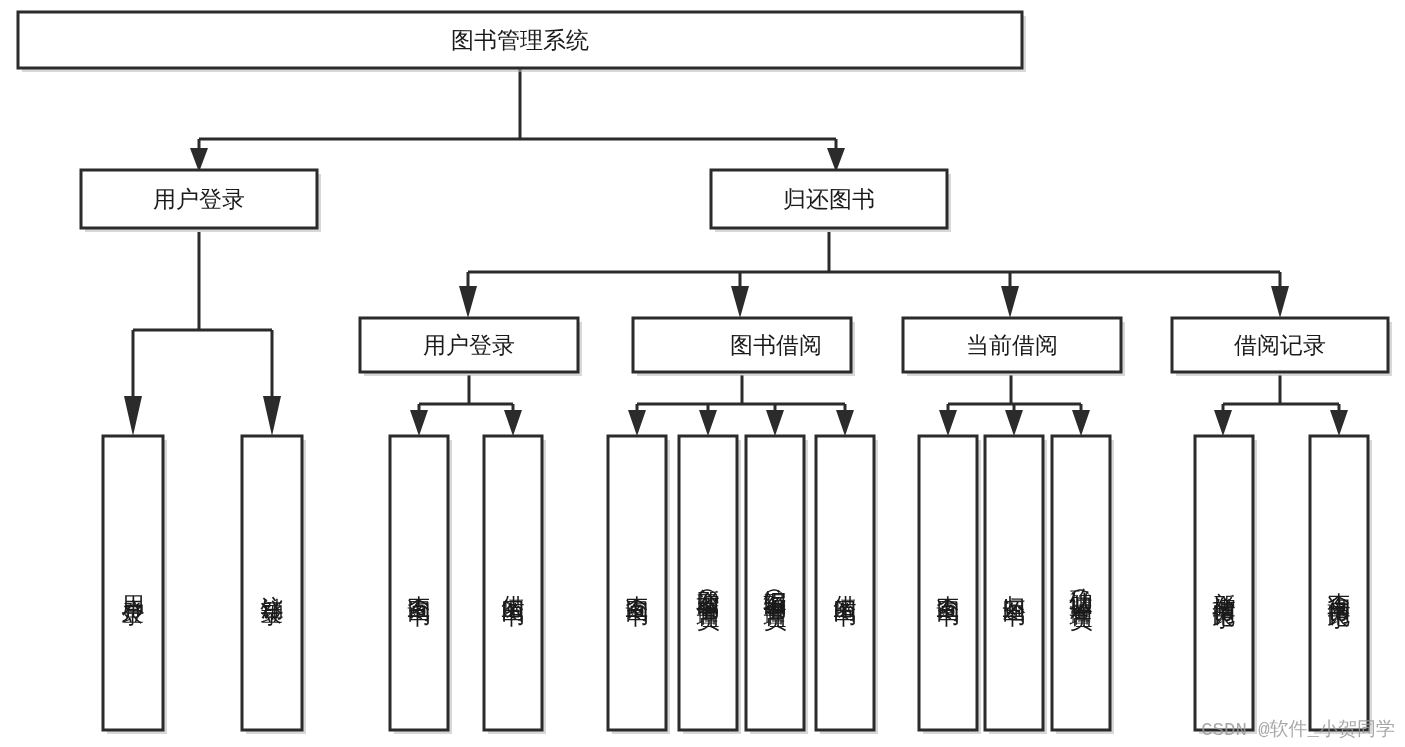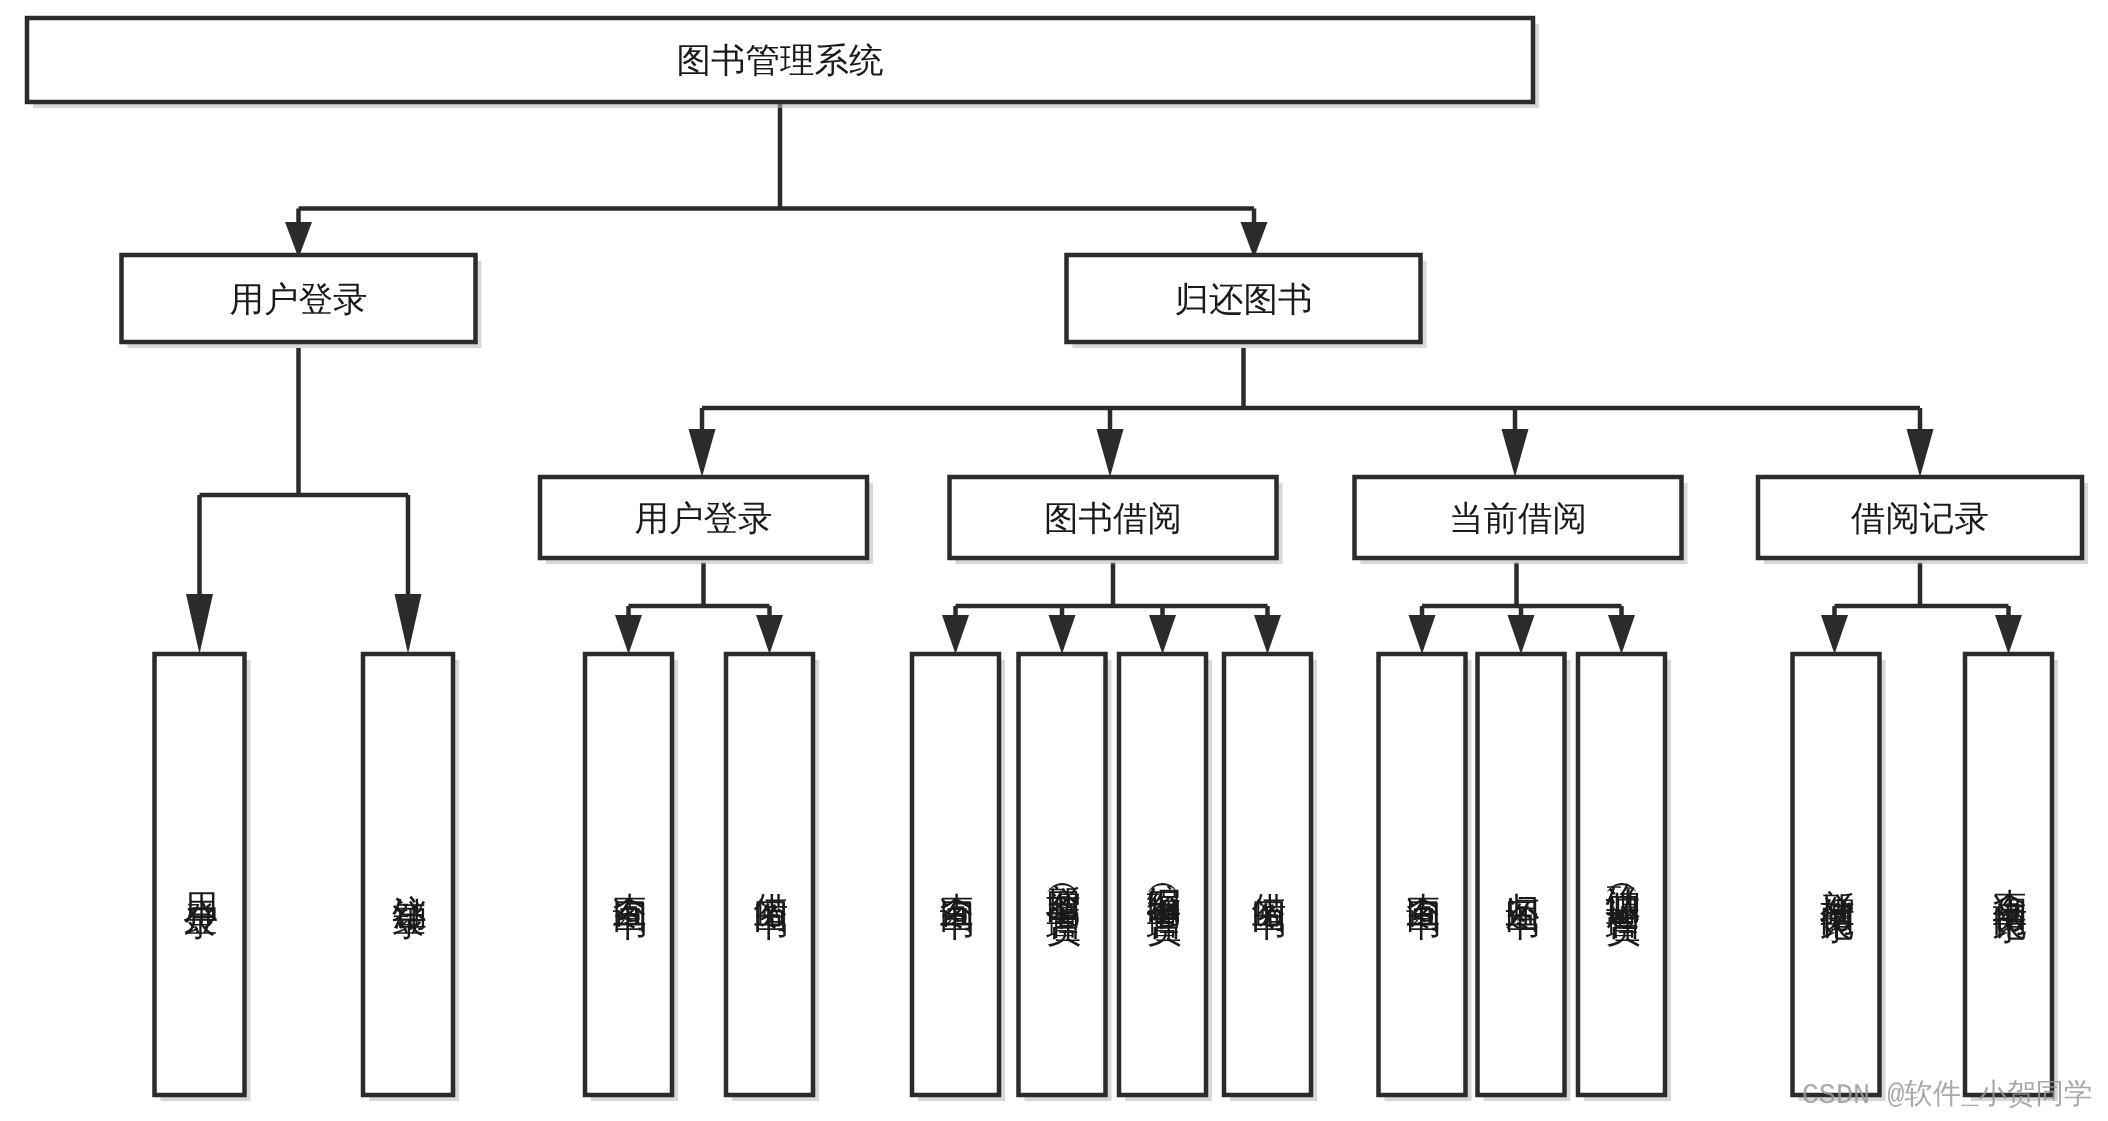--- a/index.html
+++ b/index.html
@@ -217,21 +217,21 @@
   </svg>
 
   <div class="hlabel" style="left:18px; top:12px; width:1004px; height:56px;">图书管理系统</div>
 
   <div class="hlabel" style="left:81px; top:170px; width:236px; height:58px;">用户登录</div>
 
   <div class="hlabel" style="left:711px; top:170px; width:236px; height:58px;">归还图书</div>
 
   <div class="hlabel" style="left:360px; top:318px; width:218px; height:54px;">用户登录</div>
 
-  <div class="hlabel" style="left:633px; top:318px; width:218px; height:54px;">图书借阅</div>
+  <div class="hlabel" style="left:667px; top:318px; width:218px; height:54px;">图书借阅</div>
 
   <div class="hlabel" style="left:1172px; top:318px; width:216px; height:54px;">借阅记录</div>
 
   <div class="hlabel" style="left:903px; top:318px; width:218px; height:54px;">当前借阅</div>
 
   <div class="vlabel" style="left:103px; top:436px; width:60px; height:294px;">用户登录</div>
 
   <div class="vlabel" style="left:242px; top:436px; width:60px; height:294px;">注销登录</div>
 
   <div class="vlabel" style="left:390px; top:436px; width:58px; height:294px;">查询图书</div>

